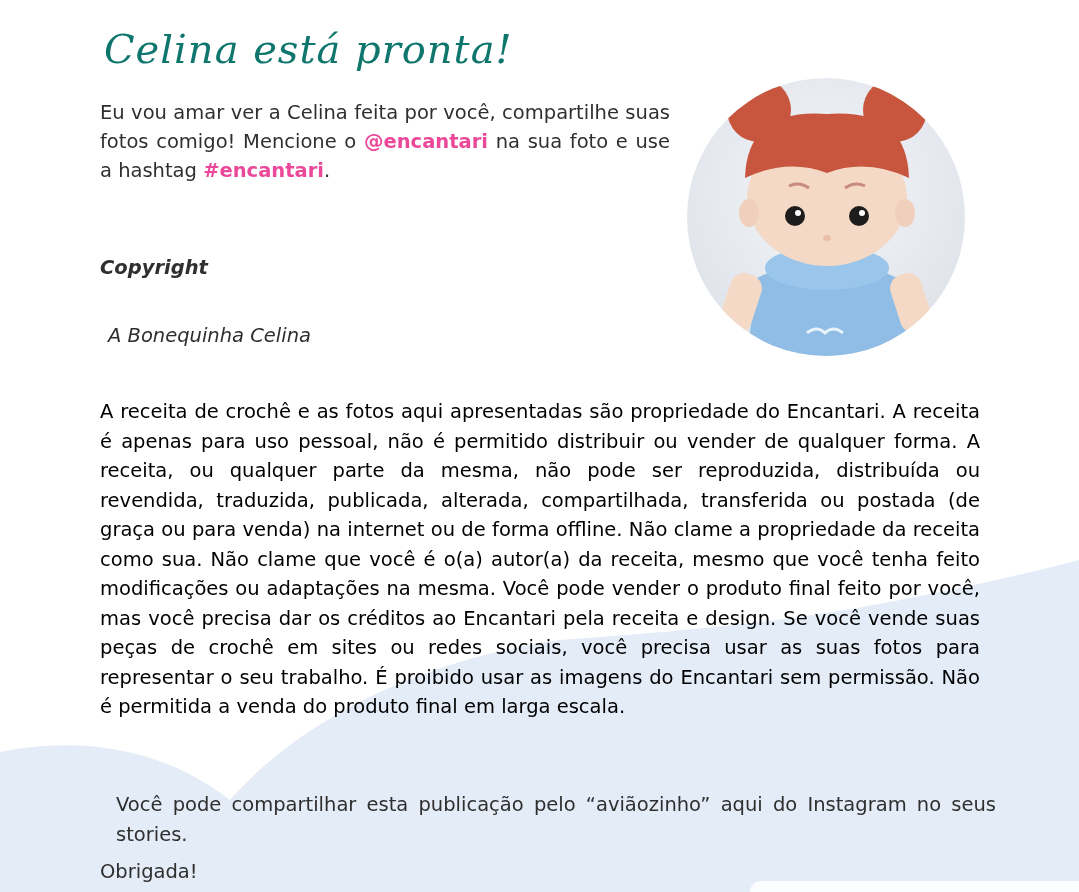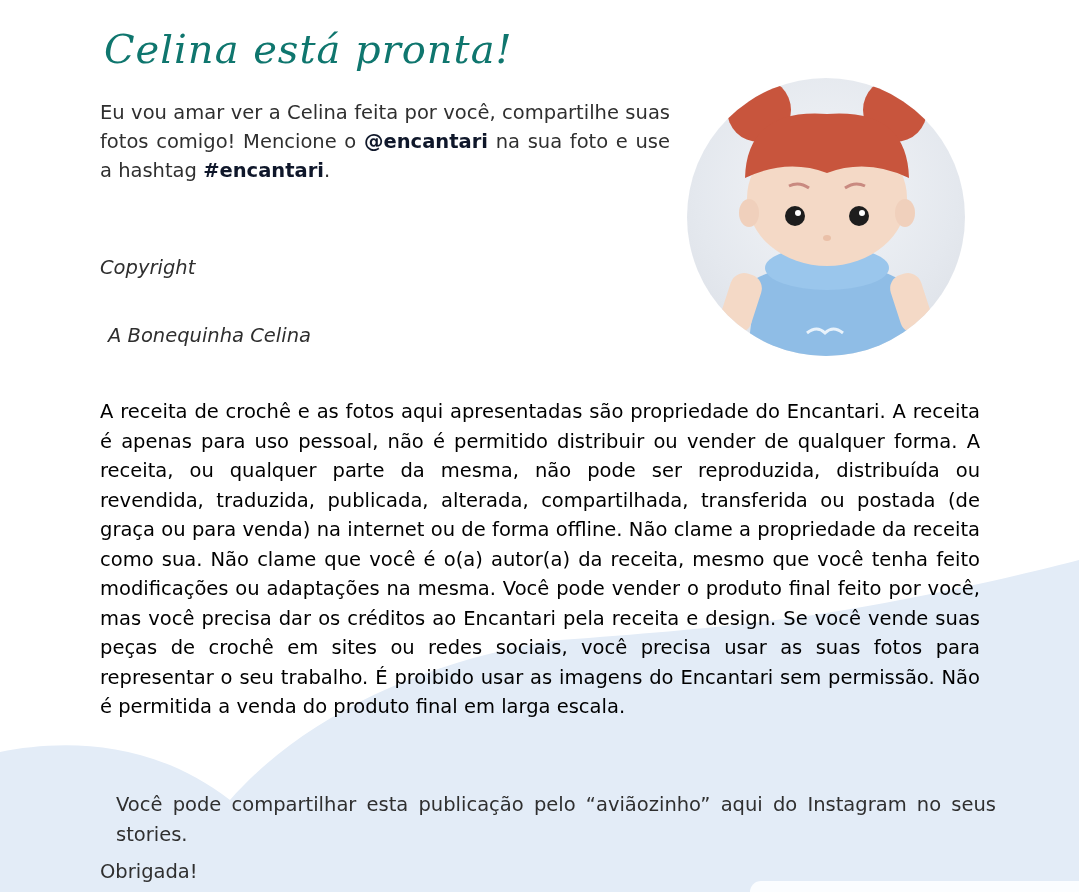--- a/index.html
+++ b/index.html
@@ -39,28 +39,28 @@
       left: 100px;
       top: 98px;
       width: 570px;
       font-size: 19.5px;
       line-height: 29px;
       text-align: justify;
       color: #2f2f2f;
       z-index: 1;
       margin: 0;
     }
-    .intro b { font-weight: bold; color: #0f172a; margin-top: 8px; }
+    .intro b { font-weight: bold; color: #ec4899; margin-top: 8px; }
     .copyright-heading {
       position: absolute;
       left: 100px;
       top: 256px;
       font-size: 19.5px;
       font-style: italic;
-      font-weight: normal;
+      font-weight: bold;
       color: #2f2f2f;
       z-index: 1;
       margin: 0;
     }
     .credits {
       position: absolute;
       left: 100px;
       top: 314px;
       font-size: 19.5px;
       font-style: italic;

